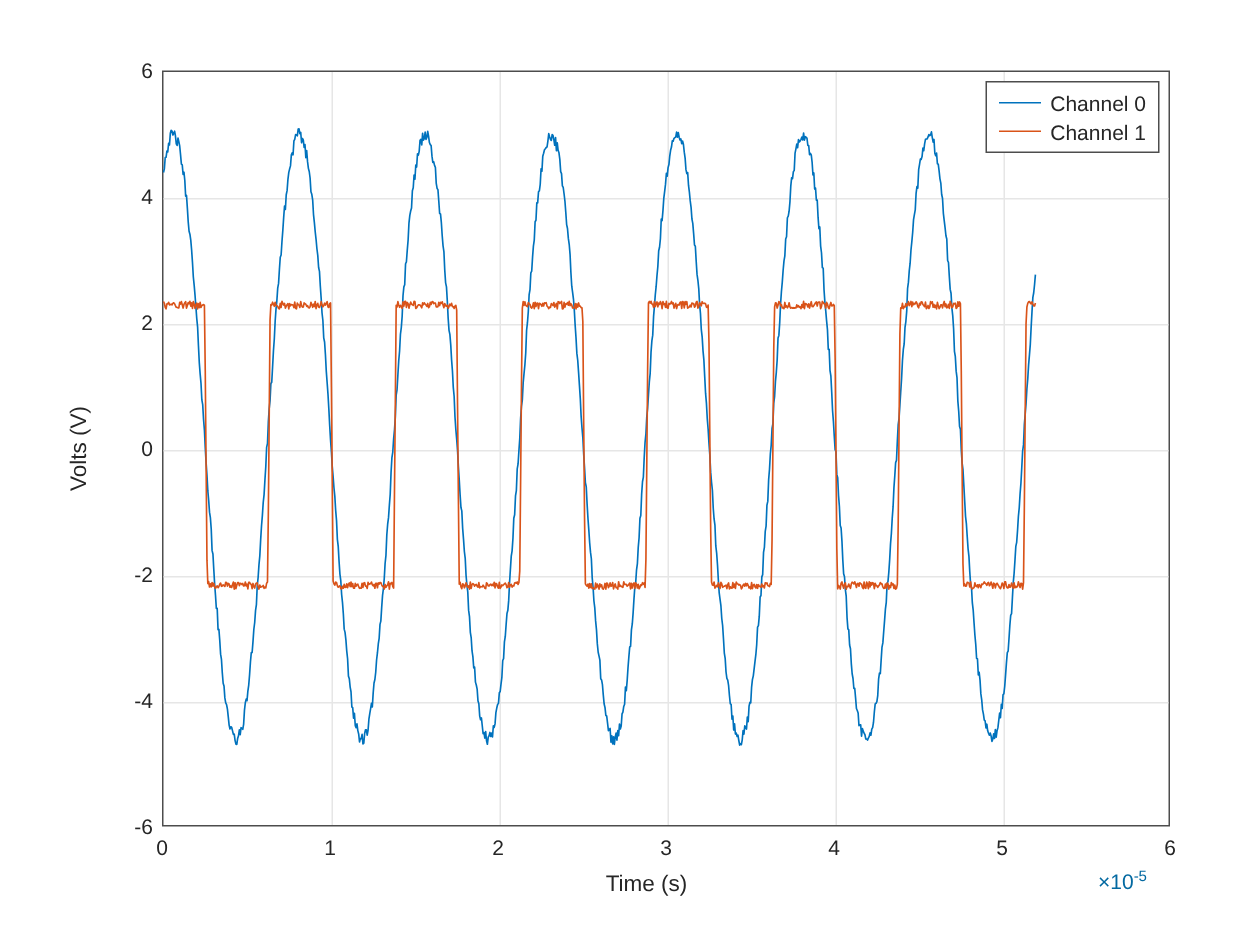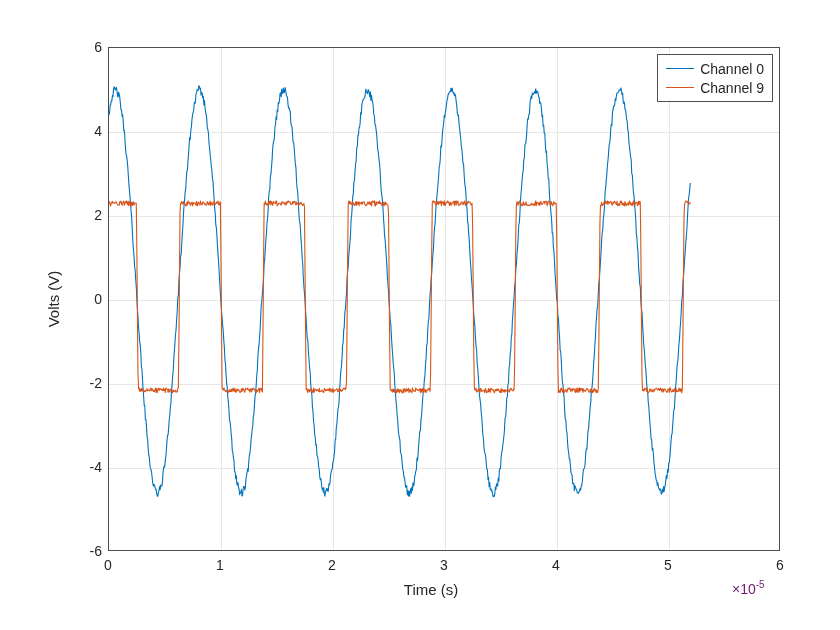--- a/index.html
+++ b/index.html
@@ -44,21 +44,21 @@
   }
   .axis-label {
     position: absolute;
     font-size: 15px;
     color: #262626;
     white-space: nowrap;
   }
   .exp-label {
     position: absolute;
     font-size: 14px;
-    color: #701a75;
+    color: #0369a1;
     white-space: nowrap;
   }
   .legend {
     position: absolute;
     background: #ffffff;
     border: 1px solid #4d4d4d;
     font-size: 14px;
     color: #262626;
     padding: 4px 8px 4px 8px;
     box-sizing: border-box;
@@ -101,21 +101,21 @@
         <polyline points="0.00,67.02 0.57,64.59 1.14,57.01 1.70,56.85 2.27,52.76 2.84,53.25 3.41,47.60 3.98,48.62 4.55,40.88 5.11,38.84 5.68,39.36 6.25,42.02 6.82,40.89 7.39,39.47 7.95,42.48 8.52,47.88 9.09,48.97 9.66,44.04 10.23,46.47 10.80,49.34 11.36,55.10 11.93,61.46 12.50,61.94 13.07,68.30 13.64,66.79 14.21,72.36 14.77,82.81 15.34,82.30 15.91,90.78 16.48,99.90 17.05,106.20 17.61,108.11 18.18,112.12 18.75,118.70 19.32,127.01 19.89,136.67 20.46,142.28 21.02,148.87 21.59,156.42 22.16,164.20 22.73,169.89 23.30,182.54 23.86,193.71 24.43,201.23 25.00,207.47 25.57,218.62 26.14,221.74 26.71,231.75 27.27,238.54 27.84,250.60 28.41,260.61 28.98,268.67 29.55,279.28 30.12,285.54 30.68,293.43 31.25,297.09 31.82,304.64 32.39,319.10 32.96,321.32 33.52,331.53 34.09,341.20 34.66,348.83 35.23,357.64 35.80,357.54 36.37,371.75 36.93,371.49 37.50,378.84 38.07,388.10 38.64,391.64 39.21,400.62 39.77,407.52 40.34,409.26 40.91,417.28 41.48,420.64 42.05,421.72 42.62,424.71 43.18,429.90 43.75,435.37 44.32,438.00 44.89,436.50 45.46,436.99 46.03,439.26 46.59,441.62 47.16,441.43 47.73,445.74 48.30,448.10 48.87,448.24 49.43,444.31 50.00,442.55 50.57,438.55 51.14,441.73 51.71,437.13 52.28,437.55 52.84,438.18 53.41,434.97 53.98,425.40 54.55,420.50 55.12,418.06 55.68,419.10 56.25,412.70 56.82,408.69 57.39,401.78 57.96,393.37 58.53,387.03 59.09,387.04 59.66,379.79 60.23,371.50 60.80,367.00 61.37,358.88 61.94,355.02 62.50,342.33 63.07,337.16 63.64,328.56 64.21,322.56 64.78,311.73 65.34,302.71 65.91,295.74 66.48,286.99 67.05,281.72 67.62,272.01 68.19,263.18 68.75,250.28 69.32,247.61 69.89,233.28 70.46,224.48 71.03,219.13 71.59,207.68 72.16,206.81 72.73,196.53 73.30,185.86 73.87,178.03 74.44,166.21 75.00,158.07 75.57,152.59 76.14,144.08 76.71,140.92 77.28,131.54 77.84,123.48 78.41,122.00 78.98,112.98 79.55,105.61 80.12,96.93 80.69,89.35 81.25,91.62 81.82,81.82 82.39,79.10 82.96,71.53 83.53,66.95 84.10,64.55 84.66,62.59 85.23,55.25 85.80,53.97 86.37,55.19 86.94,45.99 87.50,44.90 88.07,41.76 88.64,41.82 89.21,42.54 89.78,38.08 90.35,37.95 90.91,41.11 91.48,40.22 92.05,47.20 92.62,44.30 93.19,45.27 93.75,50.27 94.32,48.37 94.89,57.07 95.46,52.34 96.03,59.79 96.60,64.23 97.16,66.33 97.73,70.66 98.30,79.80 98.87,81.53 99.44,85.20 100.01,95.05 100.57,100.21 101.14,106.51 101.71,111.53 102.28,117.83 102.85,122.24 103.41,130.30 103.98,132.90 104.55,142.84 105.12,150.97 105.69,160.67 106.26,165.68 106.82,177.21 107.39,179.99 107.96,188.51 108.53,199.58 109.10,207.14 109.66,214.82 110.23,224.67 110.80,235.84 111.37,245.50 111.94,253.34 112.51,262.99 113.07,269.50 113.64,277.15 114.21,282.74 114.78,292.21 115.35,298.93 115.92,311.58 116.48,316.24 117.05,326.38 117.62,334.73 118.19,339.15 118.76,348.31 119.32,353.59 119.89,361.19 120.46,371.44 121.03,373.57 121.60,378.58 122.17,386.05 122.73,391.16 123.30,402.75 123.87,404.44 124.44,410.02 125.01,413.17 125.57,423.33 126.14,423.77 126.71,430.73 127.28,427.61 127.85,435.71 128.42,437.09 128.98,434.52 129.55,439.08 130.12,441.29 130.69,446.68 131.26,444.41 131.82,444.39 132.39,441.60 132.96,448.03 133.53,447.44 134.10,440.99 134.67,438.48 135.23,438.57 135.80,442.06 136.37,438.87 136.94,431.49 137.51,427.79 138.08,424.41 138.64,420.88 139.21,423.32 139.78,414.06 140.35,407.33 140.92,405.00 141.48,400.16 142.05,392.01 142.62,387.31 143.19,381.31 143.76,377.63 144.33,368.26 144.89,366.07 145.46,356.89 146.03,348.90 146.60,344.50 147.17,337.66 147.73,327.68 148.30,322.20 148.87,308.70 149.44,301.47 150.01,297.09 150.58,288.72 151.14,281.48 151.71,266.93 152.28,257.03 152.85,253.36 153.42,244.50 153.99,238.54 154.55,230.14 155.12,215.44 155.69,211.86 156.26,201.85 156.83,192.30 157.39,185.97 157.96,174.84 158.53,170.39 159.10,163.04 159.67,149.18 160.24,143.27 160.80,141.87 161.37,127.83 161.94,126.54 162.51,118.72 163.08,111.98 163.64,100.69 164.21,95.61 164.78,92.68 165.35,90.62 165.92,79.20 166.49,77.17 167.05,68.68 167.62,71.51 168.19,62.00 168.76,63.36 169.33,54.58 169.90,55.41 170.46,52.88 171.03,45.49 171.60,44.88 172.17,48.59 172.74,40.94 173.30,45.42 173.87,44.38 174.44,40.01 175.01,44.89 175.58,43.67 176.15,39.59 176.71,42.73 177.28,47.02 177.85,48.41 178.42,49.05 178.99,56.10 179.55,60.25 180.12,59.86 180.69,62.29 181.26,63.52 181.83,74.23 182.40,77.63 182.96,78.43 183.53,86.15 184.10,94.30 184.67,94.58 185.24,100.46 185.81,109.20 186.37,115.88 186.94,119.71 187.51,132.20 188.08,140.57 188.65,143.25 189.21,152.67 189.78,164.26 190.35,172.24 190.92,174.96 191.49,181.74 192.06,191.89 192.62,199.18 193.19,210.27 193.76,216.17 194.33,229.99 194.90,238.39 195.46,245.01 196.03,252.44 196.60,263.00 197.17,271.96 197.74,281.94 198.31,290.38 198.87,292.60 199.44,304.27 200.01,311.42 200.58,319.68 201.15,324.29 201.71,335.69 202.28,341.98 202.85,346.58 203.42,358.92 203.99,363.07 204.56,373.53 205.12,377.04 205.69,385.97 206.26,389.75 206.83,397.27 207.40,396.67 207.97,406.74 208.53,408.67 209.10,411.42 209.67,419.38 210.24,421.16 210.81,429.40 211.37,431.81 211.94,430.59 212.51,435.83 213.08,441.18 213.65,440.43 214.22,444.03 214.78,439.65 215.35,445.84 215.92,448.19 216.49,443.46 217.06,442.49 217.62,440.29 218.19,443.00 218.76,440.78 219.33,443.24 219.90,435.89 220.47,436.95 221.03,434.60 221.60,427.10 222.17,424.03 222.74,421.70 223.31,420.92 223.88,413.88 224.44,413.04 225.01,408.11 225.58,403.67 226.15,392.33 226.72,391.06 227.28,379.92 227.85,376.29 228.42,368.29 228.99,360.97 229.56,358.89 230.13,352.27 230.69,340.60 231.26,331.56 231.83,322.74 232.40,319.23 232.97,310.79 233.53,297.51 234.10,295.20 234.67,282.61 235.24,279.05 235.81,264.57 236.38,261.30 236.94,252.60 237.51,244.30 238.08,230.80 238.65,222.99 239.22,218.59 239.79,207.09 240.35,201.10 240.92,195.31 241.49,187.29 242.06,172.15 242.63,167.14 243.19,159.84 243.76,148.38 244.33,145.13 244.90,133.85 245.47,132.81 246.04,123.39 246.60,116.07 247.17,112.07 247.74,99.84 248.31,98.85 248.88,87.25 249.44,87.29 250.01,79.91 250.58,79.18 251.15,74.89 251.72,64.47 252.29,66.11 252.85,56.10 253.42,54.15 253.99,51.83 254.56,51.19 255.13,50.32 255.70,49.98 256.26,46.10 256.83,41.12 257.40,43.18 257.97,44.91 258.54,45.61 259.10,41.76 259.67,42.26 260.24,45.15 260.81,48.84 261.38,43.77 261.95,52.53 262.51,47.29 263.08,52.22 263.65,53.87 264.22,58.23 264.79,66.38 265.35,67.76 265.92,75.89 266.49,76.99 267.06,81.34 267.63,86.18 268.20,93.68 268.76,101.70 269.33,104.35 269.90,110.93 270.47,114.85 271.04,121.54 271.60,133.67 272.17,142.81 272.74,146.93 273.31,151.35 273.88,158.91 274.45,169.03 275.01,177.24 275.58,187.61 276.15,192.18 276.72,200.25 277.29,208.94 277.86,217.66 278.42,229.61 278.99,237.24 279.56,243.74 280.13,255.00 280.70,263.77 281.26,273.73 281.83,276.48 282.40,287.91 282.97,297.52 283.54,305.27 284.11,313.80 284.67,320.10 285.24,324.50 285.81,337.21 286.38,343.48 286.95,352.67 287.51,357.05 288.08,365.94 288.65,371.76 289.22,381.25 289.79,386.84 290.36,389.41 290.92,392.10 291.49,404.51 292.06,405.29 292.63,408.48 293.20,415.40 293.77,421.38 294.33,423.64 294.90,428.97 295.47,429.32 296.04,434.05 296.61,439.14 297.17,438.52 297.74,437.64 298.31,446.79 298.88,442.61 299.45,447.90 300.02,443.18 300.58,448.32 301.15,443.29 301.72,440.73 302.29,445.40 302.86,439.00 303.42,442.42 303.99,434.69 304.56,437.99 305.13,436.04 305.70,427.92 306.27,426.69 306.83,422.99 307.40,421.45 307.97,410.11 308.54,412.45 309.11,405.72 309.68,396.96 310.24,389.92 310.81,383.35 311.38,382.92 311.95,371.90 312.52,367.98 313.08,360.59 313.65,351.24 314.22,343.30 314.79,340.49 315.36,331.85 315.93,327.70 316.49,316.91 317.06,310.50 317.63,297.45 318.20,295.65 318.77,281.30 319.33,273.16 319.90,270.14 320.47,257.00 321.04,246.82 321.61,241.23 322.18,229.87 322.74,224.33 323.31,215.22 323.88,206.62 324.45,200.91 325.02,186.74 325.58,179.29 326.15,175.43 326.72,162.94 327.29,156.04 327.86,148.50 328.43,142.97 328.99,135.73 329.56,129.67 330.13,119.21 330.70,116.86 331.27,111.18 331.84,98.05 332.40,99.08 332.97,92.45 333.54,84.04 334.11,79.64 334.68,74.76 335.24,67.63 335.81,69.45 336.38,63.75 336.95,61.72 337.52,55.86 338.09,52.03 338.65,50.02 339.22,45.81 339.79,46.05 340.36,44.20 340.93,43.72 341.49,43.40 342.06,40.08 342.63,43.39 343.20,40.37 343.77,43.45 344.34,45.35 344.90,44.61 345.47,47.81 346.04,45.99 346.61,48.15 347.18,53.44 347.75,57.41 348.31,65.10 348.88,67.72 349.45,67.09 350.02,75.62 350.59,80.08 351.15,85.94 351.72,90.22 352.29,98.00 352.86,100.94 353.43,107.76 354.00,115.34 354.56,116.14 355.13,126.18 355.70,134.92 356.27,138.84 356.84,144.43 357.40,154.81 357.97,160.84 358.54,171.79 359.11,176.56 359.68,185.92 360.25,191.95 360.81,203.11 361.38,214.13 361.95,220.77 362.52,231.22 363.09,238.13 363.66,247.80 364.22,255.32 364.79,266.76 365.36,273.50 365.93,278.84 366.50,290.80 367.06,297.96 367.63,302.05 368.20,315.95 368.77,320.76 369.34,328.70 369.91,338.79 370.47,347.23 371.04,351.65 371.61,355.82 372.18,364.33 372.75,369.00 373.31,377.63 373.88,387.38 374.45,390.92 375.02,399.99 375.59,404.30 376.16,405.47 376.72,408.89 377.29,415.68 377.86,421.19 378.43,421.63 379.00,431.42 379.57,429.38 380.13,438.70 380.70,434.53 381.27,441.37 381.84,440.72 382.41,443.00 382.97,442.15 383.54,445.67 384.11,448.73 384.68,447.74 385.25,448.40 385.82,445.18 386.38,439.12 386.95,441.38 387.52,435.81 388.09,437.27 388.66,438.08 389.22,429.97 389.79,433.10 390.36,422.86 390.93,420.24 391.50,420.55 392.07,410.03 392.63,404.96 393.20,402.56 393.77,397.78 394.34,392.87 394.91,388.30 395.47,381.71 396.04,370.08 396.61,369.05 397.18,362.78 397.75,349.98 398.32,349.03 398.88,336.59 399.45,335.07 400.02,320.28 400.59,316.97 401.16,306.23 401.73,302.74 402.29,288.76 402.86,286.27 403.43,271.73 404.00,264.81 404.57,254.52 405.13,248.88 405.70,237.55 406.27,234.37 406.84,220.79 407.41,216.19 407.98,206.04 408.54,200.21 409.11,192.10 409.68,177.32 410.25,175.60 410.82,166.92 411.38,154.64 411.95,146.35 412.52,140.07 413.09,132.21 413.66,125.94 414.23,122.52 414.79,111.38 415.36,109.84 415.93,97.17 416.50,96.03 417.07,92.81 417.64,86.38 418.20,75.94 418.77,70.47 419.34,71.09 419.91,66.42 420.48,65.65 421.04,54.05 421.61,51.20 422.18,48.11 422.75,50.49 423.32,45.02 423.89,46.67 424.45,45.98 425.02,44.88 425.59,43.41 426.16,45.30 426.73,40.73 427.29,45.41 427.86,43.12 428.43,43.41 429.00,44.20 429.57,49.00 430.14,48.97 430.70,55.18 431.27,54.31 431.84,55.25 432.41,60.16 432.98,68.63 433.55,67.28 434.11,78.05 434.68,77.37 435.25,85.50 435.82,85.44 436.39,96.95 436.95,104.46 437.52,103.31 438.09,116.02 438.66,120.50 439.23,130.43 439.80,130.75 440.36,145.32 440.93,153.41 441.50,159.20 442.07,165.88 442.64,171.75 443.20,184.98 443.77,184.82 444.34,199.02 444.91,202.54 445.48,213.51 446.05,225.81 446.61,232.89 447.18,242.87 447.75,251.85 448.32,253.15 448.89,268.25 449.46,270.43 450.02,282.39 450.59,289.50 451.16,302.31 451.73,304.02 452.30,312.76 452.86,325.18 453.43,334.55 454.00,336.54 454.57,345.07 455.14,349.45 455.71,363.88 456.27,371.24 456.84,371.89 457.41,382.00 457.98,384.53 458.55,394.54 459.11,401.16 459.68,404.34 460.25,410.99 460.82,410.84 461.39,417.26 461.96,424.35 462.52,425.70 463.09,427.32 463.66,435.80 464.23,435.28 464.80,435.25 465.36,442.80 465.93,437.65 466.50,439.44 467.07,440.81 467.64,441.83 468.21,444.67 468.77,444.72 469.34,445.37 469.91,444.09 470.48,442.97 471.05,440.56 471.62,442.11 472.18,438.10 472.75,437.12 473.32,433.64 473.89,426.69 474.46,421.24 475.02,420.85 475.59,419.70 476.16,415.68 476.73,404.81 477.30,400.80 477.87,401.12 478.43,392.08 479.00,383.38 479.57,380.61 480.14,372.97 480.71,365.73 481.27,358.07 481.84,353.61 482.41,340.91 482.98,339.78 483.55,333.41 484.12,324.99 484.68,314.59 485.25,307.63 485.82,297.49 486.39,289.79 486.96,277.10 487.53,269.13 488.09,260.44 488.66,258.94 489.23,246.07 489.80,235.02 490.37,230.83 490.93,221.99 491.50,212.99 492.07,204.05 492.64,192.37 493.21,184.99 493.78,181.31 494.34,170.20 494.91,166.37 495.48,159.45 496.05,144.33 496.62,140.10 497.18,132.38 497.75,127.47 498.32,118.66 498.89,113.06 499.46,106.86 500.03,98.41 500.59,95.09 501.16,91.98 501.73,80.87 502.30,76.36 502.87,77.41 503.44,65.15 504.00,61.82 504.57,58.02 505.14,58.24 505.71,56.37 506.28,50.75 506.84,52.42 507.41,47.90 507.98,44.91 508.55,44.70 509.12,44.61 509.69,43.29 510.25,41.74 510.82,42.41 511.39,41.91 511.96,39.92 512.53,43.74 513.09,46.71 513.66,44.98 514.23,54.18 514.80,55.76 515.37,54.10 515.94,61.16 516.50,61.48 517.07,65.88 517.64,71.22 518.21,74.03 518.78,81.69 519.34,84.16 519.91,94.19 520.48,99.03 521.05,103.80 521.62,109.15 522.19,111.28 522.75,125.63 523.32,127.02 523.89,136.52 524.46,144.95 525.03,147.53 525.60,157.43 526.16,162.43 526.73,170.97 527.30,186.19 527.87,189.56 528.44,199.42 529.00,203.69 529.57,219.42 530.14,226.13 530.71,236.29 531.28,238.20 531.85,252.17 532.41,260.56 532.98,264.90 533.55,275.40 534.12,285.79 534.69,296.22 535.25,301.05 535.82,309.73 536.39,317.91 536.96,322.89 537.53,333.41 538.10,341.85 538.66,343.45 539.23,353.95 539.80,358.74 540.37,367.36 540.94,375.52 541.51,381.67 542.07,391.01 542.64,391.17 543.21,402.02 543.78,400.21 544.35,405.41 544.91,414.61 545.48,418.58 546.05,425.26 546.62,428.12 547.19,432.12 547.76,432.65 548.32,437.34 548.89,434.79 549.46,439.22 550.03,440.81 550.60,442.13 551.16,440.70 551.73,442.59 552.30,446.22 552.87,444.78 553.44,441.27 554.01,444.24 554.57,438.45 555.14,443.38 555.71,439.16 556.28,437.09 556.85,432.24 557.42,427.43 557.98,430.49 558.55,421.63 559.12,424.22 559.69,415.19 560.26,414.47 560.82,409.50 561.39,401.92 561.96,393.90 562.53,387.11 563.10,386.01 563.67,377.66 564.23,369.04 564.80,362.21 565.37,361.11 565.94,350.57 566.51,340.25 567.07,334.21 567.64,325.57 568.21,316.30 568.78,313.58 569.35,305.83 569.92,296.32 570.48,290.67 571.05,281.18 571.62,274.18 572.19,263.58 572.76,252.71 573.33,248.59 573.89,235.11 574.46,228.07 575.03,221.08 575.60,211.24 576.17,204.59 576.73,195.22 577.30,188.63 577.87,181.55 578.44,169.92 579.01,159.56 579.58,150.27 580.14,147.16 580.71,141.67 581.28,135.07" fill="none" stroke="#0072BD" stroke-width="1.1" stroke-linejoin="round"></polyline>
         <polyline points="0.00,152.99 0.57,154.17 1.14,156.95 1.70,157.85 2.27,154.63 2.84,154.64 3.41,153.50 3.98,155.22 4.55,155.08 5.11,154.78 5.68,155.25 6.25,154.27 6.82,153.83 7.39,154.48 7.95,155.70 8.52,156.85 9.09,156.93 9.66,157.25 10.23,157.32 10.80,153.56 11.36,154.69 11.93,153.10 12.50,155.15 13.07,157.36 13.64,154.96 14.21,153.86 14.77,153.09 15.34,157.40 15.91,155.64 16.48,153.69 17.05,154.50 17.61,152.89 18.18,156.14 18.75,153.92 19.32,157.59 19.89,153.01 20.46,154.71 21.02,157.60 21.59,155.23 22.16,154.05 22.73,157.90 23.30,154.46 23.86,157.07 24.43,153.61 25.00,157.01 25.57,155.60 26.14,155.30 26.71,155.08 27.27,155.45 27.84,199.38 28.41,263.56 28.98,325.43 29.55,341.06 30.12,339.82 30.68,343.36 31.25,341.27 31.82,343.23 32.39,340.34 32.96,342.73 33.52,340.85 34.09,343.25 34.66,344.24 35.23,343.20 35.80,342.61 36.37,343.77 36.93,342.97 37.50,341.54 38.07,340.71 38.64,342.88 39.21,342.62 39.77,341.87 40.34,342.34 40.91,342.99 41.48,340.18 42.05,340.35 42.62,342.74 43.18,340.98 43.75,341.29 44.32,343.48 44.89,342.62 45.46,343.66 46.03,341.69 46.59,340.09 47.16,344.72 47.73,340.48 48.30,344.43 48.87,342.09 49.43,340.37 50.00,340.36 50.57,342.41 51.14,340.90 51.71,341.04 52.28,341.72 52.84,340.97 53.41,342.64 53.98,342.51 54.55,340.02 55.12,342.55 55.68,341.46 56.25,344.58 56.82,340.14 57.39,340.28 57.96,341.26 58.53,341.65 59.09,344.39 59.66,340.96 60.23,343.10 60.80,344.09 61.37,341.37 61.94,340.76 62.50,340.53 63.07,343.26 63.64,344.72 64.21,342.02 64.78,343.46 65.34,343.11 65.91,343.09 66.48,342.26 67.05,344.26 67.62,343.34 68.19,343.88 68.75,340.77 69.32,339.98 69.89,294.34 70.46,231.20 71.03,165.30 71.59,155.03 72.16,155.36 72.73,153.48 73.30,154.87 73.87,156.19 74.44,153.49 75.00,155.69 75.57,155.80 76.14,156.23 76.71,157.63 77.28,157.90 77.84,154.19 78.41,156.88 78.98,152.89 79.55,154.27 80.12,155.36 80.69,154.29 81.25,157.39 81.82,156.13 82.39,155.11 82.96,154.40 83.53,157.90 84.10,154.45 84.66,155.87 85.23,155.06 85.80,155.19 86.37,155.41 86.94,157.07 87.50,153.40 88.07,157.47 88.64,157.85 89.21,154.02 89.78,155.07 90.35,155.45 90.91,156.98 91.48,153.04 92.05,155.75 92.62,156.79 93.19,156.69 93.75,153.97 94.32,154.53 94.89,154.85 95.46,156.19 96.03,155.71 96.60,157.06 97.16,157.28 97.73,156.46 98.30,153.57 98.87,155.00 99.44,156.88 100.01,154.81 100.57,156.39 101.14,152.98 101.71,157.77 102.28,155.25 102.85,154.23 103.41,156.67 103.98,157.00 104.55,155.46 105.12,153.06 105.69,155.23 106.26,156.55 106.82,155.73 107.39,154.12 107.96,155.39 108.53,154.07 109.10,153.16 109.66,156.62 110.23,156.95 110.80,154.39 111.37,153.95 111.94,210.21 112.51,273.02 113.07,339.39 113.64,341.21 114.21,342.11 114.78,340.09 115.35,340.37 115.92,342.61 116.48,343.50 117.05,342.80 117.62,342.56 118.19,344.41 118.76,344.55 119.32,342.88 119.89,344.16 120.46,341.57 121.03,343.50 121.60,343.54 122.17,341.15 122.73,343.74 123.30,341.55 123.87,340.61 124.44,343.12 125.01,340.01 125.57,343.09 126.14,341.11 126.71,344.12 127.28,344.19 127.85,340.94 128.42,342.77 128.98,341.65 129.55,341.44 130.12,343.11 130.69,344.22 131.26,344.03 131.82,344.17 132.39,340.84 132.96,343.64 133.53,340.64 134.10,340.46 134.67,342.72 135.23,342.69 135.80,344.24 136.37,340.22 136.94,341.59 137.51,341.28 138.08,341.13 138.64,340.03 139.21,341.76 139.78,342.54 140.35,341.61 140.92,344.16 141.48,340.95 142.05,340.90 142.62,343.84 143.19,340.59 143.76,341.44 144.33,340.33 144.89,340.40 145.46,341.85 146.03,342.91 146.60,342.95 147.17,344.67 147.73,341.63 148.30,343.54 148.87,342.49 149.44,341.90 150.01,339.89 150.58,344.70 151.14,340.83 151.71,341.18 152.28,340.28 152.85,342.94 153.42,344.07 153.99,279.39 154.55,220.10 155.12,155.51 155.69,156.74 156.26,153.09 156.83,155.37 157.39,156.88 157.96,155.53 158.53,156.27 159.10,157.53 159.67,153.19 160.24,156.13 160.80,153.09 161.37,152.92 161.94,156.95 162.51,153.63 163.08,154.41 163.64,157.46 164.21,155.22 164.78,153.42 165.35,154.74 165.92,155.15 166.49,155.65 167.05,152.96 167.62,153.02 168.19,157.68 168.76,157.17 169.33,156.09 169.90,155.25 170.46,155.27 171.03,155.38 171.60,156.15 172.17,157.22 172.74,153.92 173.30,155.12 173.87,153.90 174.44,154.71 175.01,155.36 175.58,156.27 176.15,154.28 176.71,157.08 177.28,156.49 177.85,153.58 178.42,155.00 178.99,153.16 179.55,153.08 180.12,154.40 180.69,154.03 181.26,154.07 181.83,156.57 182.40,156.56 182.96,156.40 183.53,153.58 184.10,155.70 184.67,153.58 185.24,154.30 185.81,153.22 186.37,155.32 186.94,157.14 187.51,154.32 188.08,155.82 188.65,156.13 189.21,155.37 189.78,157.61 190.35,156.23 190.92,154.77 191.49,155.69 192.06,154.24 192.62,156.43 193.19,156.43 193.76,157.61 194.33,156.11 194.90,155.51 195.46,158.77 196.03,222.32 196.60,284.69 197.17,341.44 197.74,340.13 198.31,343.31 198.87,344.48 199.44,341.26 200.01,341.52 200.58,343.87 201.15,342.62 201.71,340.52 202.28,342.48 202.85,343.59 203.42,342.51 203.99,344.78 204.56,340.03 205.12,344.30 205.69,341.63 206.26,341.01 206.83,341.58 207.40,342.76 207.97,341.87 208.53,341.62 209.10,342.85 209.67,343.38 210.24,340.40 210.81,343.95 211.37,343.06 211.94,343.14 212.51,343.24 213.08,342.12 213.65,343.00 214.22,344.13 214.78,344.39 215.35,340.48 215.92,341.13 216.49,342.61 217.06,342.67 217.62,341.81 218.19,341.43 218.76,342.40 219.33,341.51 219.90,342.59 220.47,340.18 221.03,343.88 221.60,340.94 222.17,341.29 222.74,343.27 223.31,344.12 223.88,340.20 224.44,344.21 225.01,343.36 225.58,341.95 226.15,342.38 226.72,341.84 227.28,341.25 227.85,340.73 228.42,341.76 228.99,343.79 229.56,343.37 230.13,340.31 230.69,343.40 231.26,341.95 231.83,341.56 232.40,343.42 232.97,342.48 233.53,342.61 234.10,340.64 234.67,340.36 235.24,340.82 235.81,339.96 236.38,341.61 236.94,340.24 237.51,332.57 238.08,272.72 238.65,209.08 239.22,157.41 239.79,152.99 240.35,155.59 240.92,153.19 241.49,155.49 242.06,156.02 242.63,156.46 243.19,153.71 243.76,154.54 244.33,154.93 244.90,156.86 245.47,157.47 246.04,156.30 246.60,153.89 247.17,157.78 247.74,153.51 248.31,156.31 248.88,154.27 249.44,154.10 250.01,157.79 250.58,154.18 251.15,154.47 251.72,155.23 252.29,156.24 252.85,154.20 253.42,155.97 253.99,153.93 254.56,154.13 255.13,153.81 255.70,156.10 256.26,156.55 256.83,157.73 257.40,156.74 257.97,157.01 258.54,154.37 259.10,154.99 259.67,155.74 260.24,153.65 260.81,156.72 261.38,155.63 261.95,154.26 262.51,157.87 263.08,153.13 263.65,153.23 264.22,154.40 264.79,153.62 265.35,152.93 265.92,157.88 266.49,157.82 267.06,153.55 267.63,156.73 268.20,154.48 268.76,154.80 269.33,153.71 269.90,155.51 270.47,152.92 271.04,155.79 271.60,154.46 272.17,155.33 272.74,157.36 273.31,157.31 273.88,157.23 274.45,154.40 275.01,157.92 275.58,154.63 276.15,156.74 276.72,153.96 277.29,156.08 277.86,156.06 278.42,157.05 278.99,157.14 279.56,166.38 280.13,234.10 280.70,297.20 281.26,341.19 281.83,342.19 282.40,342.80 282.97,341.41 283.54,344.13 284.11,341.12 284.67,343.67 285.24,341.26 285.81,344.35 286.38,343.84 286.95,344.45 287.51,344.72 288.08,340.76 288.65,343.84 289.22,341.32 289.79,342.62 290.36,344.72 290.92,341.29 291.49,343.18 292.06,341.87 292.63,344.34 293.20,344.81 293.77,343.51 294.33,340.97 294.90,344.71 295.47,340.72 296.04,341.05 296.61,343.74 297.17,342.69 297.74,340.61 298.31,342.88 298.88,342.39 299.45,340.34 300.02,344.58 300.58,342.46 301.15,341.29 301.72,343.73 302.29,343.65 302.86,344.79 303.42,339.81 303.99,342.96 304.56,342.18 305.13,343.05 305.70,343.03 306.27,343.53 306.83,339.92 307.40,341.61 307.97,341.54 308.54,341.54 309.11,342.82 309.68,342.28 310.24,341.59 310.81,340.71 311.38,344.59 311.95,340.89 312.52,344.01 313.08,341.40 313.65,340.61 314.22,344.32 314.79,340.54 315.36,341.63 315.93,344.01 316.49,341.52 317.06,344.50 317.63,343.44 318.20,341.92 318.77,342.22 319.33,340.45 319.90,341.38 320.47,340.66 321.04,343.57 321.61,324.88 322.18,262.69 322.74,199.60 323.31,154.01 323.88,152.98 324.45,154.05 325.02,152.89 325.58,154.59 326.15,154.86 326.72,156.92 327.29,153.05 327.86,156.35 328.43,154.12 328.99,153.33 329.56,156.53 330.13,154.05 330.70,154.98 331.27,152.99 331.84,154.23 332.40,157.73 332.97,153.03 333.54,155.02 334.11,154.48 334.68,156.87 335.24,152.89 335.81,157.20 336.38,157.57 336.95,154.21 337.52,154.71 338.09,154.43 338.65,152.97 339.22,154.53 339.79,153.95 340.36,157.40 340.93,155.60 341.49,154.16 342.06,157.70 342.63,155.47 343.20,155.00 343.77,155.39 344.34,153.65 344.90,153.31 345.47,157.59 346.04,152.97 346.61,153.42 347.18,157.21 347.75,153.00 348.31,154.86 348.88,153.13 349.45,157.46 350.02,156.92 350.59,156.64 351.15,155.47 351.72,156.66 352.29,153.98 352.86,154.40 353.43,154.32 354.00,156.79 354.56,156.00 355.13,153.37 355.70,152.96 356.27,157.41 356.84,156.40 357.40,153.75 357.97,154.72 358.54,155.86 359.11,153.13 359.68,154.18 360.25,154.34 360.81,154.10 361.38,154.53 361.95,156.76 362.52,157.01 363.09,155.41 363.66,180.63 364.22,243.42 364.79,305.57 365.36,339.96 365.93,341.94 366.50,342.24 367.06,340.02 367.63,344.08 368.20,343.23 368.77,342.22 369.34,343.21 369.91,340.52 370.47,342.38 371.04,344.28 371.61,340.27 372.18,341.33 372.75,343.55 373.31,342.98 373.88,342.81 374.45,342.43 375.02,342.14 375.59,344.39 376.16,341.69 376.72,340.65 377.29,344.66 377.86,343.20 378.43,343.99 379.00,344.14 379.57,340.45 380.13,343.61 380.70,341.39 381.27,344.30 381.84,340.09 382.41,341.13 382.97,341.34 383.54,342.07 384.11,341.66 384.68,342.20 385.25,344.62 385.82,343.69 386.38,342.01 386.95,341.46 387.52,342.75 388.09,340.86 388.66,342.55 389.22,341.07 389.79,342.20 390.36,343.92 390.93,343.20 391.50,344.56 392.07,340.36 392.63,344.44 393.20,342.01 393.77,341.53 394.34,343.13 394.91,343.99 395.47,341.69 396.04,344.21 396.61,341.79 397.18,342.95 397.75,342.81 398.32,343.53 398.88,341.35 399.45,343.13 400.02,342.40 400.59,343.96 401.16,340.48 401.73,341.02 402.29,340.54 402.86,342.31 403.43,342.63 404.00,343.03 404.57,340.84 405.13,341.62 405.70,311.98 406.27,249.07 406.84,184.20 407.41,156.69 407.98,153.95 408.54,154.05 409.11,157.37 409.68,155.55 410.25,153.04 410.82,153.51 411.38,155.87 411.95,155.09 412.52,157.29 413.09,157.01 413.66,157.78 414.23,153.63 414.79,156.73 415.36,155.80 415.93,157.21 416.50,156.28 417.07,153.84 417.64,156.62 418.20,157.48 418.77,156.99 419.34,157.50 419.91,157.14 420.48,157.49 421.04,157.19 421.61,157.33 422.18,155.27 422.75,156.58 423.32,155.80 423.89,156.89 424.45,156.57 425.02,157.76 425.59,155.02 426.16,156.92 426.73,152.90 427.29,157.76 427.86,154.37 428.43,154.48 429.00,155.19 429.57,156.68 430.14,154.54 430.70,157.37 431.27,154.96 431.84,153.11 432.41,156.37 432.98,156.44 433.55,155.68 434.11,154.85 434.68,153.72 435.25,153.31 435.82,155.99 436.39,153.53 436.95,153.40 437.52,153.40 438.09,157.79 438.66,156.29 439.23,152.97 439.80,153.68 440.36,154.51 440.93,154.73 441.50,157.39 442.07,153.57 442.64,154.71 443.20,157.02 443.77,157.78 444.34,155.39 444.91,153.63 445.48,155.92 446.05,155.82 446.61,154.99 447.18,155.64 447.75,190.52 448.32,252.30 448.89,318.01 449.46,344.57 450.02,342.35 450.59,343.03 451.16,344.71 451.73,340.76 452.30,339.99 452.86,342.39 453.43,344.11 454.00,341.42 454.57,340.62 455.14,344.76 455.71,342.97 456.27,343.11 456.84,341.35 457.41,342.99 457.98,344.20 458.55,341.30 459.11,340.15 459.68,340.54 460.25,341.32 460.82,339.90 461.39,341.56 461.96,343.67 462.52,341.19 463.09,340.90 463.66,342.82 464.23,340.55 464.80,341.12 465.36,341.37 465.93,343.48 466.50,344.47 467.07,339.98 467.64,343.88 468.21,344.23 468.77,340.05 469.34,341.39 469.91,344.47 470.48,339.86 471.05,343.25 471.62,340.33 472.18,342.02 472.75,340.47 473.32,340.75 473.89,344.47 474.46,340.90 475.02,342.53 475.59,342.46 476.16,343.61 476.73,342.61 477.30,341.93 477.87,340.35 478.43,341.21 479.00,341.28 479.57,343.27 480.14,344.21 480.71,344.13 481.27,341.42 481.84,344.20 482.41,340.71 482.98,341.16 483.55,344.73 484.12,342.39 484.68,343.70 485.25,340.34 485.82,341.95 486.39,341.26 486.96,344.30 487.53,342.08 488.09,344.79 488.66,344.20 489.23,341.37 489.80,300.80 490.37,237.26 490.93,174.80 491.50,157.20 492.07,157.45 492.64,154.29 493.21,157.79 493.78,156.39 494.34,156.69 494.91,154.43 495.48,155.95 496.05,155.23 496.62,153.07 497.18,155.71 497.75,154.58 498.32,152.94 498.89,156.39 499.46,153.45 500.03,155.15 500.59,154.29 501.16,154.63 501.73,153.20 502.30,154.07 502.87,156.43 503.44,157.23 504.00,154.26 504.57,155.29 505.14,153.22 505.71,153.38 506.28,154.95 506.84,155.64 507.41,156.45 507.98,153.39 508.55,157.80 509.12,157.14 509.69,155.64 510.25,157.68 510.82,156.63 511.39,153.11 511.96,154.34 512.53,153.17 513.09,156.84 513.66,154.96 514.23,156.99 514.80,155.50 515.37,157.90 515.94,153.56 516.50,155.73 517.07,157.73 517.64,156.82 518.21,155.16 518.78,155.23 519.34,157.24 519.91,154.75 520.48,152.98 521.05,156.44 521.62,154.64 522.19,157.25 522.75,156.82 523.32,154.82 523.89,157.60 524.46,152.93 525.03,154.44 525.60,157.14 526.16,156.46 526.73,154.31 527.30,154.64 527.87,154.13 528.44,157.64 529.00,157.06 529.57,153.24 530.14,156.16 530.71,153.29 531.28,154.36 531.85,199.21 532.41,264.71 532.98,327.79 533.55,342.65 534.12,341.30 534.69,342.83 535.25,342.70 535.82,340.16 536.39,340.41 536.96,340.73 537.53,343.31 538.10,339.86 538.66,344.10 539.23,344.61 539.80,344.11 540.37,343.71 540.94,340.60 541.51,342.74 542.07,343.06 542.64,341.84 543.21,343.83 543.78,341.70 544.35,342.45 544.91,343.77 545.48,341.35 546.05,341.62 546.62,341.00 547.19,339.99 547.76,340.87 548.32,341.23 548.89,342.24 549.46,340.65 550.03,340.27 550.60,342.52 551.16,341.77 551.73,340.05 552.30,341.83 552.87,344.17 553.44,340.78 554.01,341.22 554.57,343.91 555.14,341.37 555.71,340.82 556.28,341.82 556.85,342.79 557.42,343.83 557.98,344.39 558.55,342.94 559.12,340.71 559.69,341.48 560.26,344.32 560.82,339.91 561.39,339.94 561.96,342.98 562.53,343.96 563.10,343.91 563.67,341.72 564.23,343.46 564.80,343.28 565.37,340.72 565.94,342.35 566.51,344.19 567.07,340.61 567.64,343.86 568.21,342.85 568.78,343.53 569.35,342.85 569.92,339.87 570.48,341.69 571.05,343.66 571.62,340.83 572.19,341.04 572.76,344.80 573.33,340.47 573.89,290.46 574.46,227.35 575.03,167.72 575.60,156.68 576.17,154.27 576.73,153.24 577.30,153.00 577.87,153.98 578.44,154.57 579.01,153.28 579.58,154.67 580.14,155.93 580.71,155.96 581.28,154.01" fill="none" stroke="#D95319" stroke-width="1.1" stroke-linejoin="round"></polyline>
       </svg>
     <div class="legend" id="legend" style="right: 6px; top: 6px; text-align: center;">
         <div class="legend-row">
           <div class="legend-swatch" style="border-top-color: rgb(0, 114, 189);"></div>
           <span>Channel 0</span>
         </div>
         <div class="legend-row">
           <div class="legend-swatch" style="border-top-color: rgb(217, 83, 25);"></div>
-          <span>Channel 9</span>
+          <span>Channel 1</span>
         </div>
       </div>
   </div>
   <div id="xtick-container">
       <div class="tick-label-x" style="left: 108px; top: 557px;">0</div>
       <div class="tick-label-x" style="left: 220px; top: 557px;">1</div>
       <div class="tick-label-x" style="left: 332px; top: 557px;">2</div>
       <div class="tick-label-x" style="left: 444px; top: 557px;">3</div>
       <div class="tick-label-x" style="left: 556px; top: 557px;">4</div>
       <div class="tick-label-x" style="left: 668px; top: 557px;">5</div>

